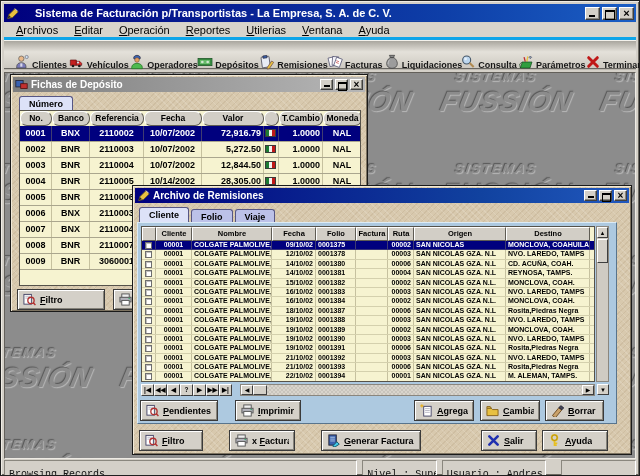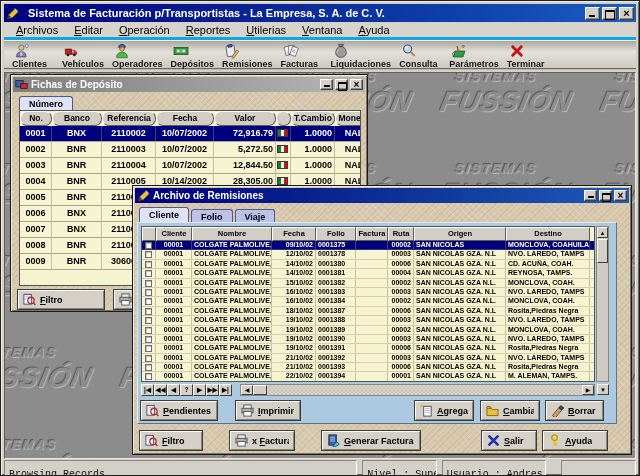--- a/index.html
+++ b/index.html
@@ -4,41 +4,41 @@
 <style>
   html,body{margin:0;padding:0;background:#555;}
   *{box-sizing:border-box;}
   #screen{position:relative;width:640px;height:476px;background:#d4d0c8;
     border:1px solid #202020;box-shadow:inset 1px 1px 0 #efece4, inset -1px -1px 0 #6a675f;
     font-family:"Liberation Sans",sans-serif;overflow:hidden;}
 
   
   #titlebar{position:absolute;left:3px;top:3px;right:3px;height:18px;
     background:linear-gradient(90deg,#00007e 0%,#0e3fa8 70%,#1b5ec4 100%);
-    display:flex;align-items:center;gap:9px;padding:0 2px;}
+    display:flex;align-items:center;gap:16px;padding:0 2px;}
   .ttext{color:#fff;font-size:11px;font-weight:bold;white-space:nowrap;overflow:hidden;flex:1;}
   .winbtns{display:flex;gap:2px;margin-left:auto;}
   .wbtn{width:15px;height:13px;background:#d4d0c8;border:1px solid;border-color:#fff #404040 #404040 #fff;
     box-shadow:inset -1px -1px 0 #8a877e;position:relative;}
   .wbtn.min::after{content:"";position:absolute;left:3px;bottom:2px;width:6px;height:2px;background:#000;}
   .wbtn.max::after{content:"";position:absolute;left:2px;top:2px;width:8px;height:7px;border:1px solid #000;border-top-width:2px;}
   .wbtn.close::after{content:"×";position:absolute;left:0;right:0;top:-1px;text-align:center;font:bold 11px/13px "Liberation Sans",sans-serif;color:#000;}
 
   
   #menubar{position:absolute;left:3px;top:22px;right:3px;height:17px;background:#d8d4cc;
     display:flex;align-items:center;font-size:11px;padding-left:4px;border-bottom:3px solid #0ea5e9;}
   .menu-item{padding:1px 8px 2px;color:#000;white-space:nowrap;}
   .menu-item u{text-decoration:underline;}
 
   
   #toolbar{position:absolute;left:3px;top:39px;right:3px;height:30px;
     background:linear-gradient(180deg,#a9a69e 0%,#e4e1da 40%,#cdc9c1 100%);
     border-top:1px solid #f4f2ec;border-bottom:2px groove #bdb9b1;
     display:flex;align-items:flex-start;padding:1px 0 0 4px;}
-  .tool{display:flex;flex-direction:column;align-items:flex-start;min-width:50px;padding:0 4px;height:28px;}
+  .tool{display:flex;align-items:flex-end;min-width:50px;padding:0 4px;height:28px;}
   .tool-icn{height:17px;display:flex;align-items:flex-end;}
   .tool-icn svg{width:20px;height:16px;display:block;}
   .tool-label{font-size:9px;font-weight:bold;color:#161616;white-space:nowrap;}
 
   
   #mdi{position:absolute;left:3px;top:71px;right:3px;bottom:16px;background:#8c8c8c;
     border:1px solid;border-color:#63605a #eeebe4 #eeebe4 #63605a;overflow:hidden;}
   #wm-layer{position:absolute;inset:0;z-index:0;}
   .wm{position:absolute;pointer-events:none;}
   .wm-s{font-style:italic;font-weight:bold;font-size:13px;letter-spacing:2px;color:#8c8c8c;
@@ -77,21 +77,21 @@
     font-weight:bold;text-align:center;overflow:hidden;white-space:nowrap;color:#000;}
   .gbody{display:block;}
   .grow{display:flex;color:#000;}
   .grow.sel{background:#00007e;color:#fff;}
   .cell{flex:none;overflow:hidden;white-space:nowrap;padding:0 2px;border-right:1px solid rgba(140,134,100,.45);}
 
   
   #dep-grid{left:8px;top:35px;width:342px;height:176px;}
   #dep-grid .hcell{height:15px;font-size:8.5px;line-height:13px;border-radius:7px;}
   #dep-grid .grow{height:16px;line-height:15px;font-size:9px;font-weight:bold;border-bottom:1px solid #aaa68e;}
-  #dep-grid .c1{width:32px}#dep-grid .c2{width:50px}#dep-grid .c3{width:54px}#dep-grid .c4{width:58px}
+  #dep-grid .c1{width:32px}#dep-grid .c2{width:38px}#dep-grid .c3{width:54px}#dep-grid .c4{width:58px}
   #dep-grid .c5{width:62px}#dep-grid .c6{width:15px}#dep-grid .c7{width:44px}#dep-grid .c8{width:39px}
   #dep-grid .k-no,#dep-grid .k-banco,#dep-grid .k-referencia,#dep-grid .k-fecha,#dep-grid .k-moneda{text-align:center;}
   #dep-grid .k-valor,#dep-grid .k-tcambio{text-align:right;}
   #dep-grid .k-flag{padding:0 1px;}
   .flag{display:inline-block;width:11px;height:8px;margin-top:3px;border:1px solid #3a3a3a;
     background:linear-gradient(90deg,#1d7a33 0 33%,#f2f2f2 33% 66%,#c01818 66%);}
 
   
   .bluepanel{position:absolute;left:4px;top:36px;width:480px;height:202px;background:#adc9e0;
     border:1px solid;border-color:#dcebf6 #587астр90 #58748c #dcebf6;}

